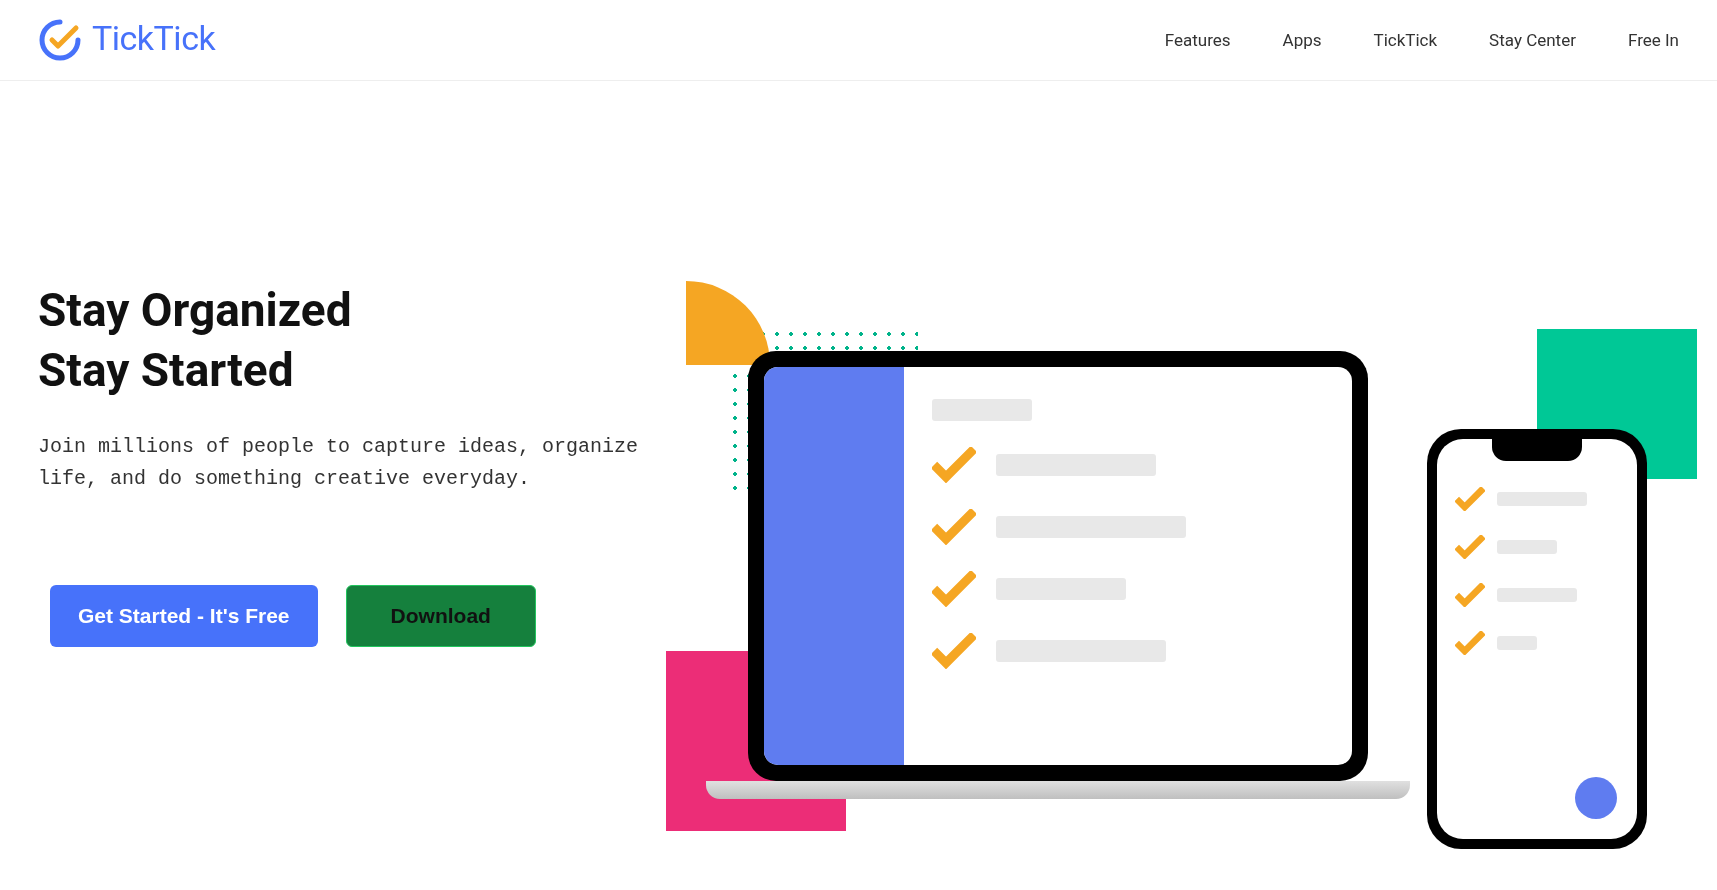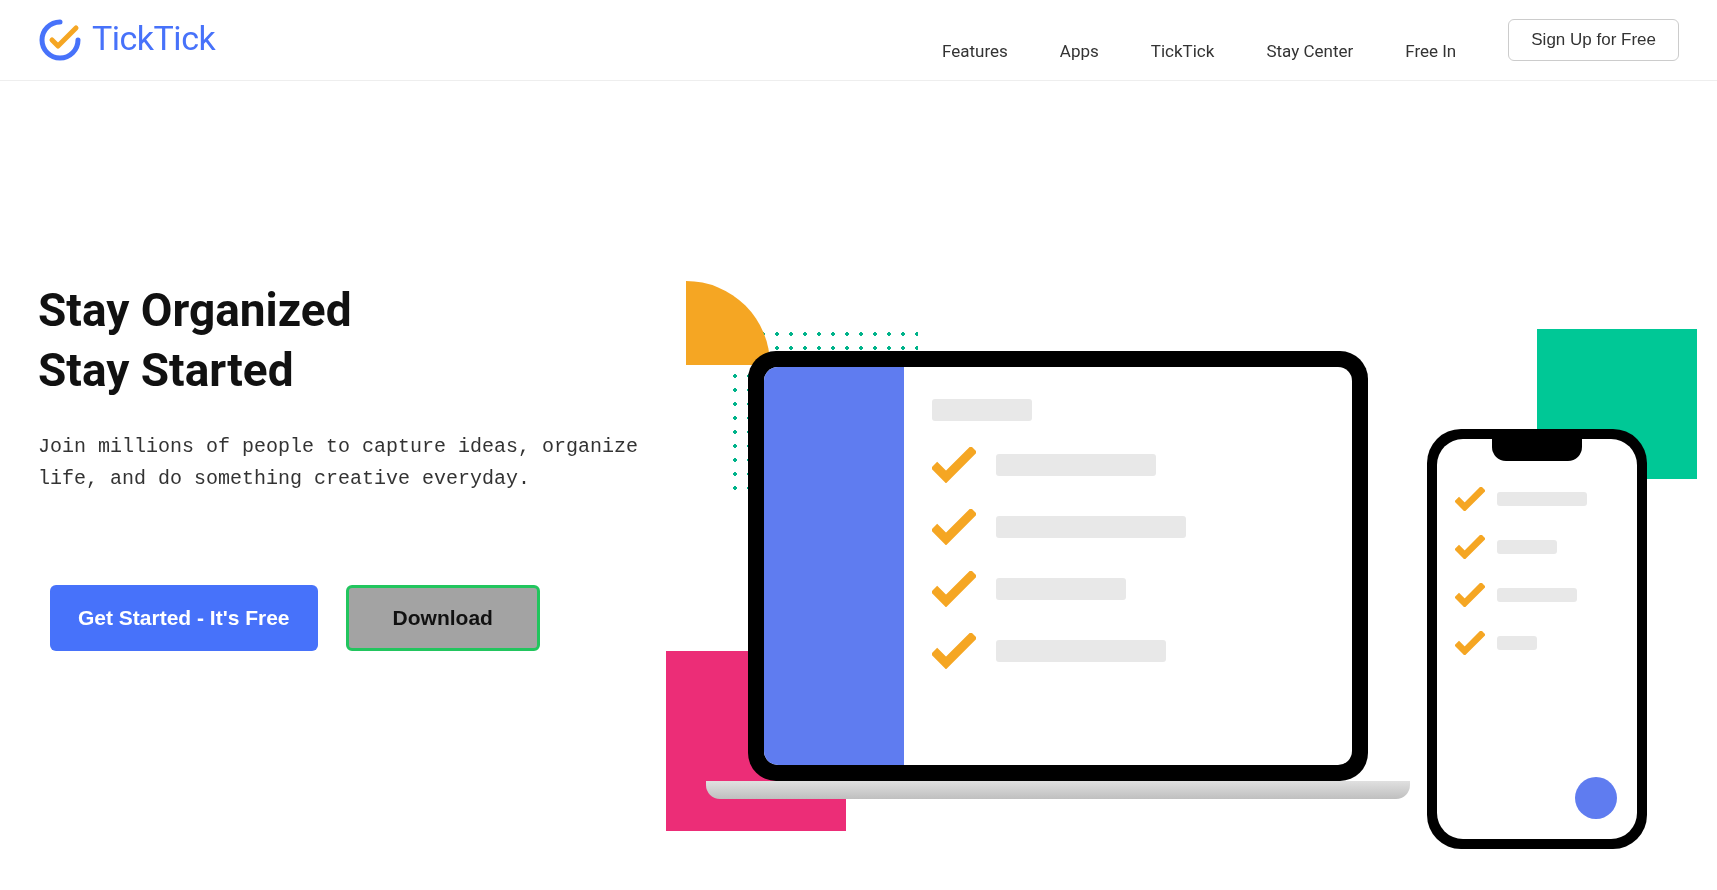--- a/index.html
+++ b/index.html
@@ -93,23 +93,23 @@
       color: #fff;
       border: none;
       padding: 18px 28px;
       border-radius: 6px;
       font-size: 21px;
       font-weight: 700;
       cursor: pointer;
       margin-left: 12px;
     }
     .btn-secondary {
-      background: #a3a3a3;
+      background: #15803d;
       color: #111;
-      border: 3px solid #22c55e;
+      border: 1px solid #22c55e;
       padding: 18px 44px;
       border-radius: 6px;
       font-size: 21px;
       font-weight: 700;
       cursor: pointer;
     }
     
     .hero-right {
       position: relative;
       flex: 1;
@@ -279,21 +279,20 @@
       </svg>
     </div>
     <span class="logo-text">TickTick</span>
   </div>
   <nav class="nav">
     <a class="nav-link">Features</a>
     <a class="nav-link">Apps</a>
     <a class="nav-link">TickTick</a>
     <a class="nav-link">Stay Center</a>
     <a class="nav-link">Free In</a>
-    <button class="signup-btn">Sign Up for Free</button>
   </nav>
 </header>
 
 <section class="hero">
   <div class="hero-left">
     <h1 class="hero-title">
       <span>Stay Organized</span><br>
       <span>Stay Started</span>
     </h1>
     <p class="hero-subtitle">Join millions of people to capture ideas, organize life, and do something creative everyday.</p>

